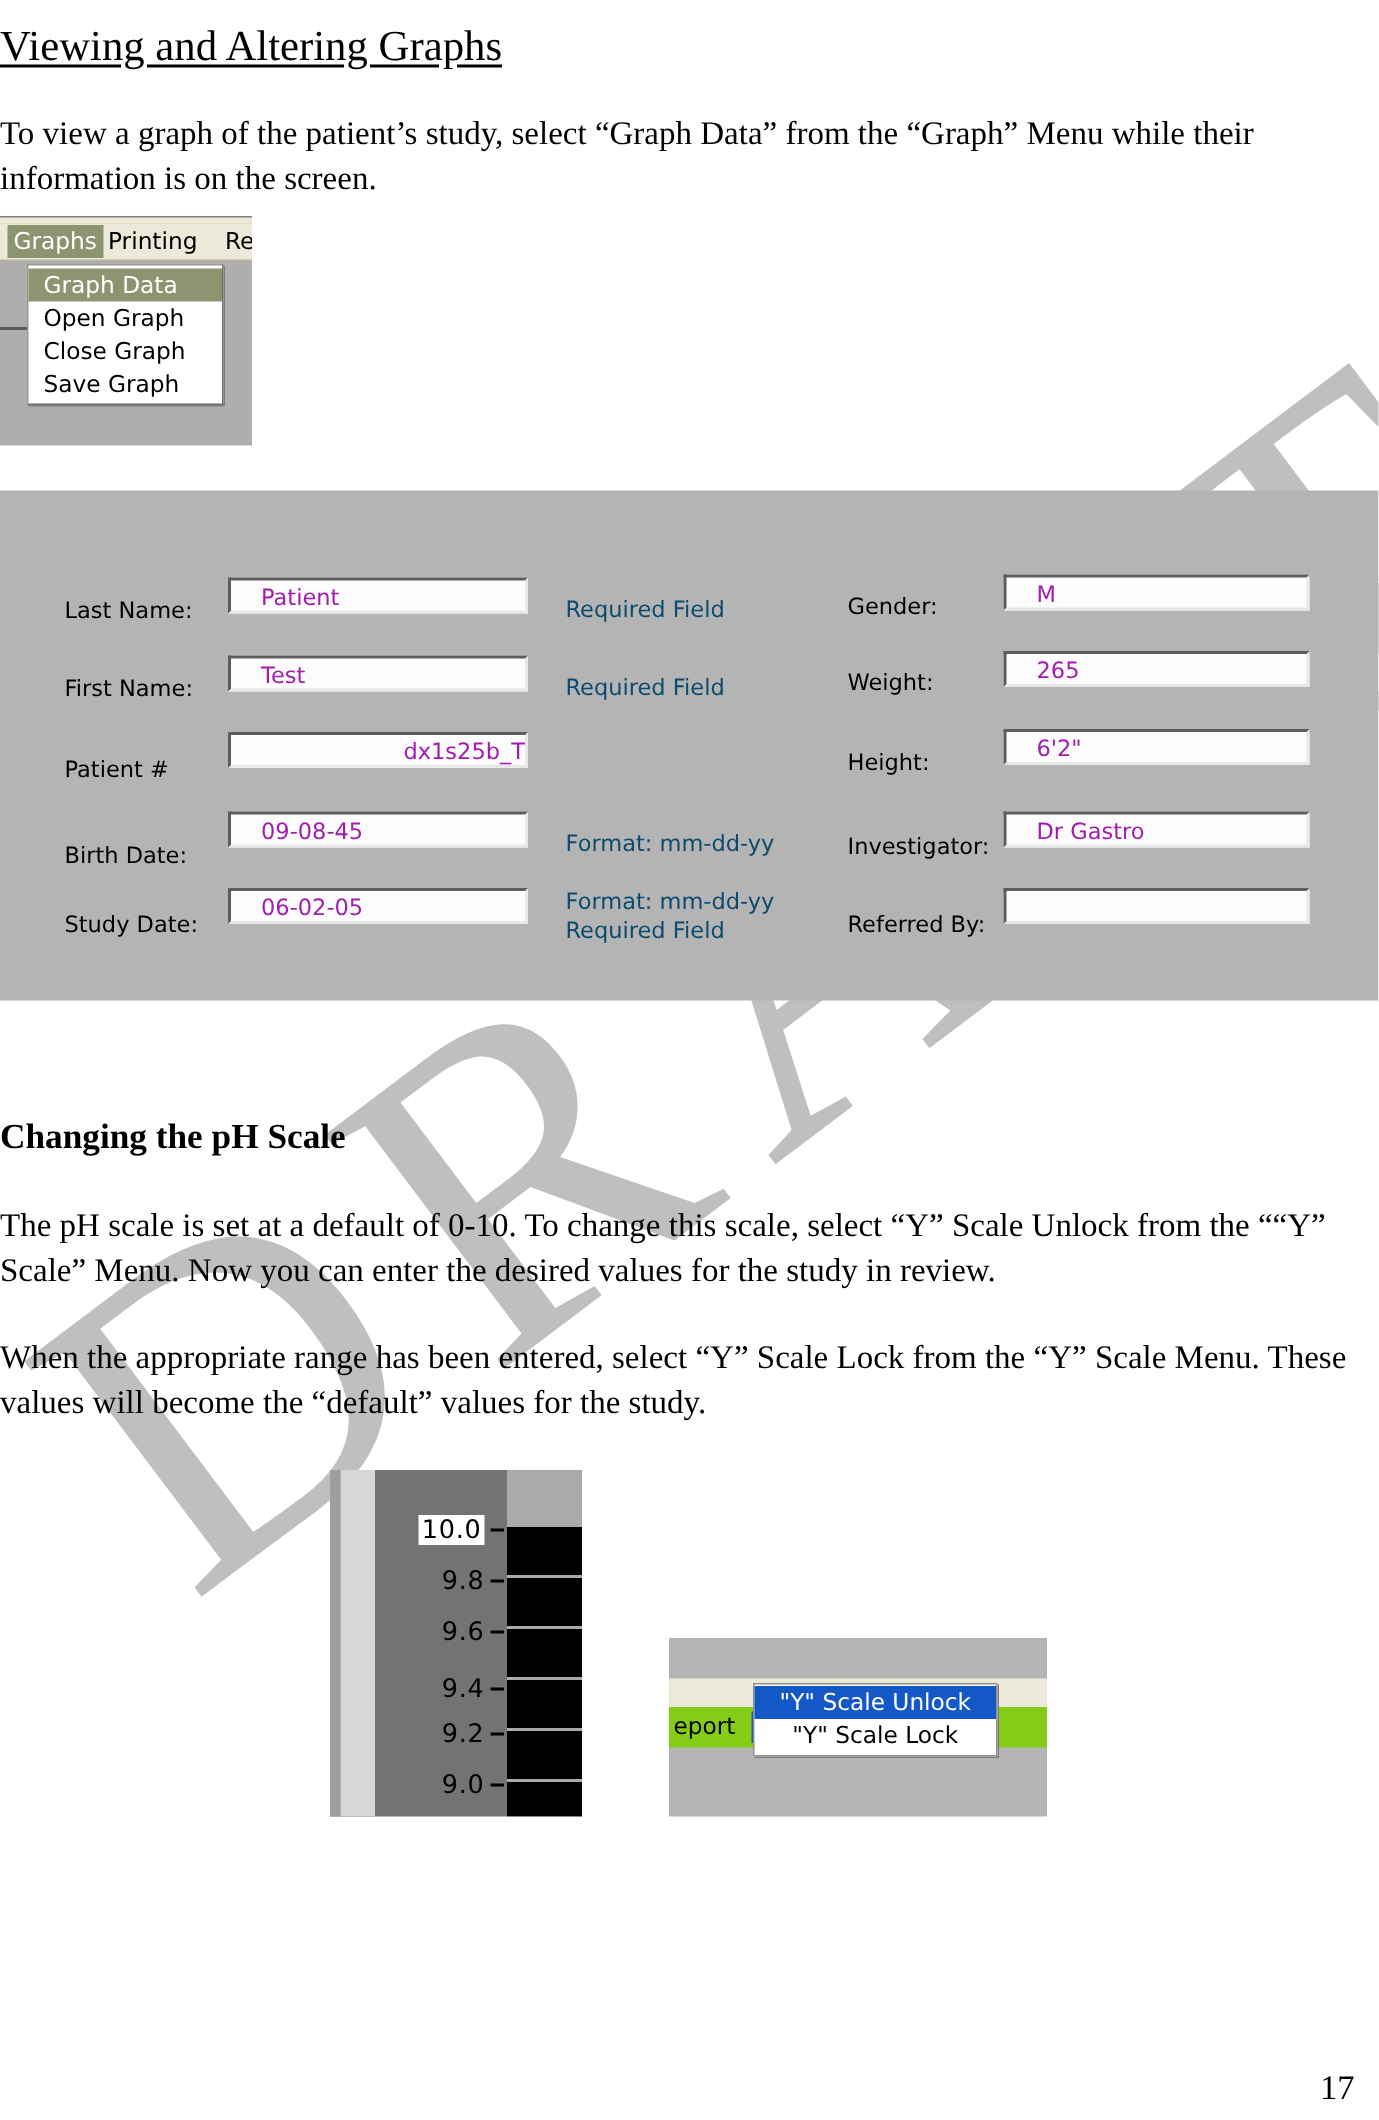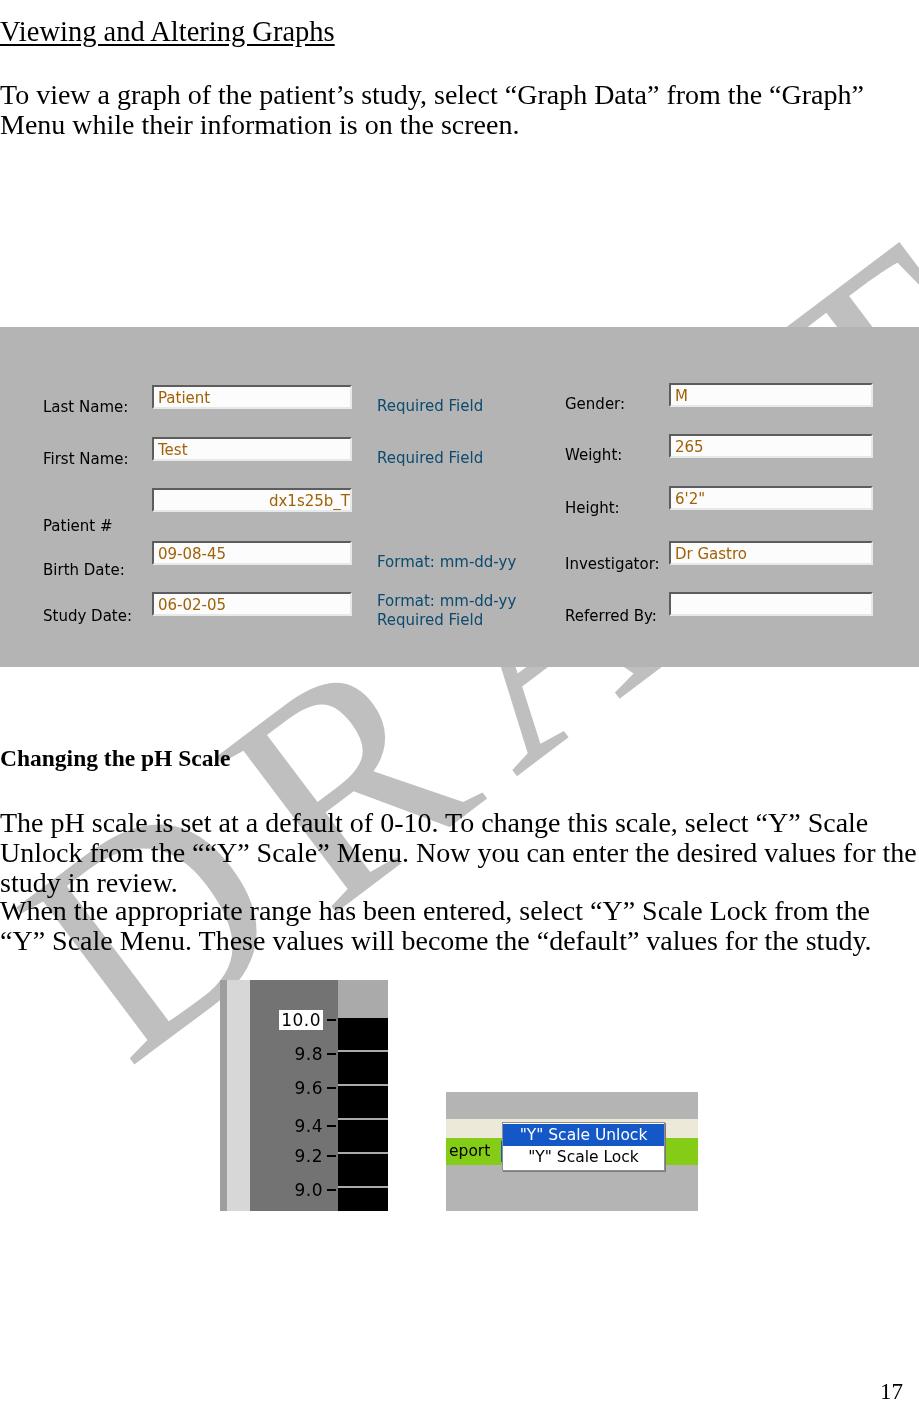--- a/index.html
+++ b/index.html
@@ -59,21 +59,21 @@
     font-weight: 400;
     line-height: 34px;
     letter-spacing: 0px;
     text-decoration: underline;
     text-underline-offset: 3px;
     white-space: nowrap;
   }
 
   .doc-p {
     position: absolute;
-    font-size: 28px;
+    font-size: 22px;
     line-height: 30px;
     font-weight: 400;
   }
 
   .doc-h2 {
     position: absolute;
     font-size: 23.5px;
     font-weight: bold;
     line-height: 30px;
     white-space: nowrap;
@@ -181,22 +181,22 @@
   #patient-form-shot .pf-input {
     position: absolute;
     background: #fcfcfc;
     border-top: 2px solid #5d5d5d;
     border-left: 2px solid #5d5d5d;
     border-right: 2px solid #e8e8e8;
     border-bottom: 2px solid #e8e8e8;
     box-sizing: border-box;
     font-size: 15px;
     line-height: 20px;
-    padding: 1px 0 0 4px;
-    color: #a16207;
+    padding: 1px 0 0 20px;
+    color: #a21caf;
     overflow: hidden;
     white-space: nowrap;
   }
   .pf-col-left  { width: 200px; height: 24px; left: 152px; }
   .pf-col-right { width: 204px; height: 24px; left: 669px; }
 
   
   #yscale-shot {
     position: absolute;
     left: 220px;
@@ -322,26 +322,44 @@
 <div id="watermark">
   <div class="draft-text">DRAFT</div>
 </div>
 
 <div id="page">
 
   <h1 class="doc-h1">Viewing and Altering Graphs</h1>
 
   <p class="doc-p" style="left:0px; top:52px; width:910px;">To view a graph of the patient’s study, select “Graph Data” from the “Graph” Menu while their information is on the screen.</p>
 
+  <div id="graphs-menu-shot">
+    <div class="gm-top-strip"></div>
+
+    <div class="gm-menubar">
+      <span class="gm-item active" id="gm-title-graphs">Graphs</span>
+      <span class="gm-item" id="gm-title-printing">Printing</span>
+      <span class="gm-item" id="gm-title-reports">Re</span>
+    </div>
+
+    <div class="gm-body-line"></div>
+
+    <div class="gm-dropdown">
+      <div class="gm-dd-item sel">Graph Data</div>
+      <div class="gm-dd-item">Open Graph</div>
+      <div class="gm-dd-item">Close Graph</div>
+      <div class="gm-dd-item">Save Graph</div>
+    </div>
+  </div>
 
   <div id="patient-form-shot">
 
     <span class="pf-label" style="left:43px; top:71px;">Last Name:</span>
     <span class="pf-label" style="left:43px; top:123px;">First Name:</span>
-    <span class="pf-label" style="left:43px; top:190px;">Patient #</span>
+    <span class="pf-label" style="left:43px; top:177px;">Patient #</span>
     <span class="pf-label" style="left:43px; top:234px;">Birth Date:</span>
     <span class="pf-label" style="left:43px; top:280px;">Study Date:</span>
 
     <div class="pf-input pf-col-left" style="top:58px;">Patient</div>
     <div class="pf-input pf-col-left" style="top:110px;">Test</div>
     <div class="pf-input pf-col-left" style="top:161px;text-align:right;">dx1s25b_T</div>
     <div class="pf-input pf-col-left" style="top:214px;">09-08-45</div>
     <div class="pf-input pf-col-left" style="top:265px;">06-02-05</div>
 
     <span class="pf-note" style="left:377px; top:70px;">Required Field</span>

